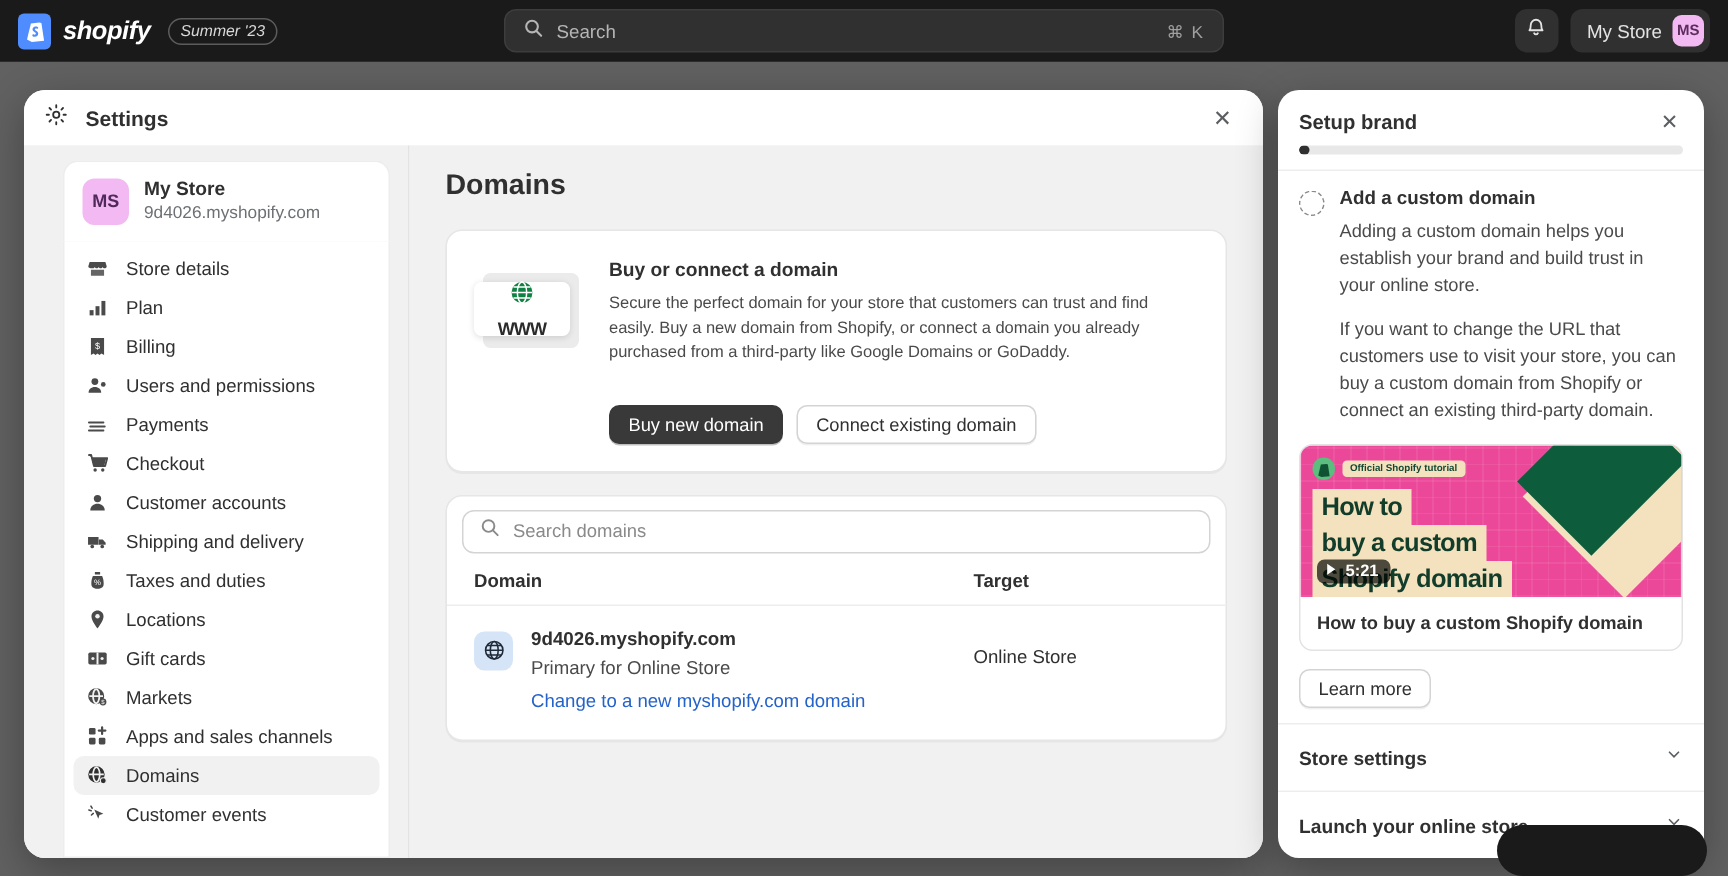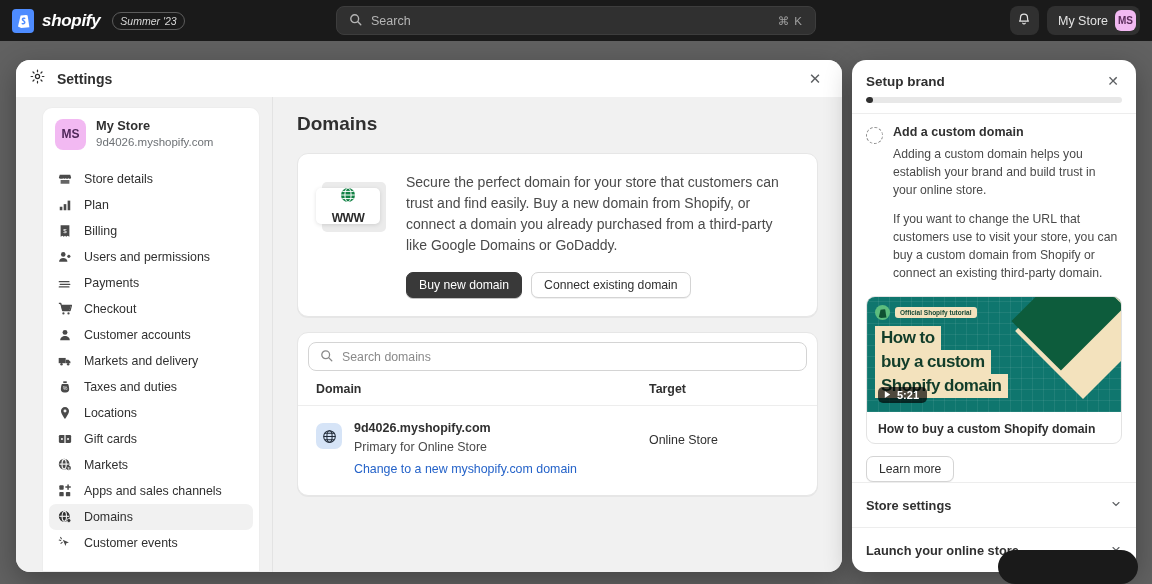--- a/index.html
+++ b/index.html
@@ -189,22 +189,22 @@
   .promo-art .www {
     font-size: 12px; font-weight: bold; color: #2b2b2b;
     letter-spacing: -0.5px;
   }
   .promo-txt { flex: 1; }
   .promo-h {
     font-size: 12.8px; font-weight: bold; color: #303030;
     margin-bottom: 7px;
   }
   .promo-p {
-    font-size: 14px; color: #4a4a4a; line-height: 1.5;
-    max-width: 430px; margin-bottom: 16px;
+    font-size: 11px; color: #4a4a4a; line-height: 1.5;
+    max-width: 430px; margin-bottom: 26px;
   }
   .btn-row { display: flex; gap: 9px; }
   .btn {
     font-size: 12.2px; padding: 5px 12px;
     border-radius: 7px; cursor: default;
     white-space: nowrap;
   }
   .btn-primary {
     background: #393939; color: #fff;
     border: 1px solid #393939;
@@ -277,22 +277,22 @@
   .task-title { font-size: 12.5px; font-weight: bold; color: #303030; margin-bottom: 6px; }
   .task-p { font-size: 12.2px; color: #4a4a4a; line-height: 1.48; }
   .task-p + .task-p { margin-top: 11px; }
 
   .video-card {
     margin: 14px 14px 0 14px;
     border: 1px solid #e3e3e3; border-radius: 9px;
     overflow: hidden; background: #fff;
   }
   .video-thumb {
-    height: 115px; position: relative;
-    background: #0f766e; overflow: hidden;
+    height: 101px; position: relative;
+    background: #ec4899; overflow: hidden;
   }
   .vt-grid {
     position: absolute; inset: 0;
     background-image:
       repeating-linear-gradient(0deg, rgba(255,255,255,.07) 0 1px, transparent 1px 11px),
       repeating-linear-gradient(90deg, rgba(255,255,255,.07) 0 1px, transparent 1px 11px);
   }
   .vt-corner {
     position: absolute; right: -10px; top: -14px;
     width: 96px; height: 96px;
@@ -508,21 +508,21 @@
 
         <div class="nav-item">
           <span class="ic">
             <svg width="14" height="14" viewBox="0 0 16 16" fill="#4a4a4a">
                 <path d="M.8 4.5h8v6h-8z"></path>
                 <path d="M9 6.5h3l2.2 2.4v1.6H9z"></path>
                 <circle cx="4" cy="11.8" r="1.4"></circle>
                 <circle cx="11.6" cy="11.8" r="1.4"></circle>
               </svg>
           </span>
-          <span>Markets and delivery</span>
+          <span>Shipping and delivery</span>
         </div>
 
         <div class="nav-item">
           <span class="ic">
             <svg width="14" height="14" viewBox="0 0 16 16" fill="#4a4a4a">
                 <path d="M6 1.5h4v2H6z"></path>
                 <path d="M4.5 4.5h7c1 2 1.2 4 1.2 6 0 2-1 3.8-4.7 3.8S3.3 12.5 3.3 10.5c0-2 .2-4 1.2-6z"></path>
                 <text x="8" y="11.5" font-size="6" fill="#fff" text-anchor="middle" font-family="Liberation Sans">%</text>
               </svg>
           </span>
@@ -612,20 +612,21 @@
               <svg width="16" height="16" viewBox="0 0 16 16">
                   <circle cx="8" cy="8" r="7" fill="#108043"></circle>
                   <ellipse cx="8" cy="8" rx="3.1" ry="7" fill="none" stroke="#fff" stroke-width="1"></ellipse>
                   <path d="M1 8h14M2.3 4.4h11.4M2.3 11.6h11.4" stroke="#fff" stroke-width="1"></path>
                 </svg>
             </span>
             <span class="www">WWW</span>
           </div>
         </div>
         <div class="promo-txt">
+          <div class="promo-h">Buy or connect a domain</div>
           <div class="promo-p">Secure the perfect domain for your store that customers can trust and find easily. Buy a new domain from Shopify, or connect a domain you already purchased from a third-party like Google Domains or GoDaddy.</div>
           <div class="btn-row">
             <span class="btn btn-primary">Buy new domain</span>
             <span class="btn btn-secondary">Connect existing domain</span>
           </div>
         </div>
       </div>
 
       <div class="card domains-card">
         <div class="search-row">

